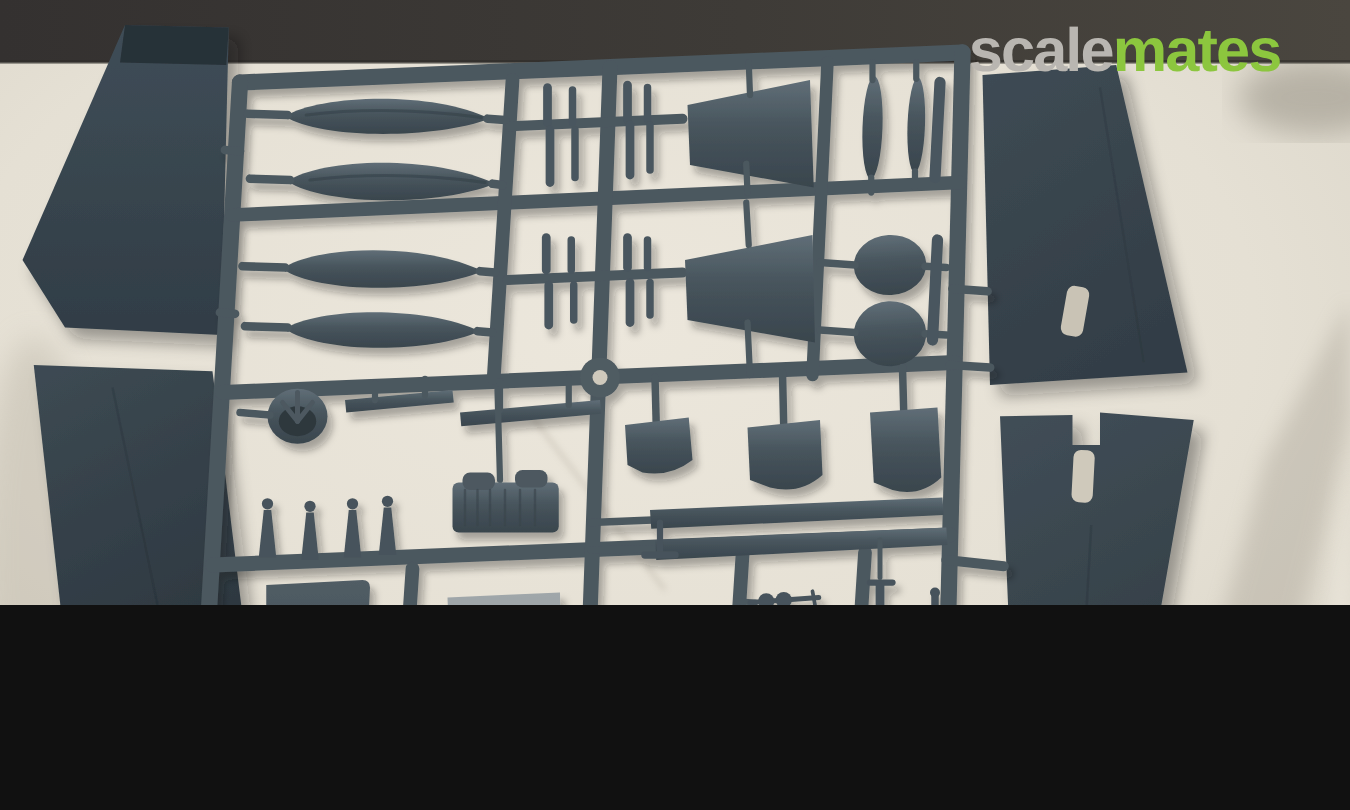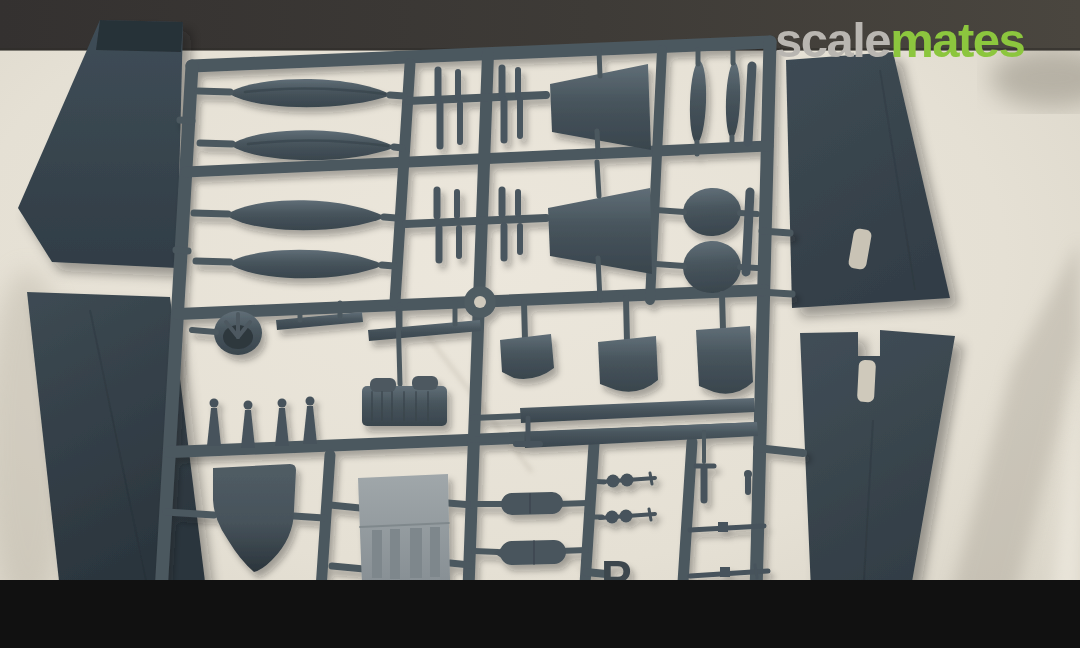--- a/index.html
+++ b/index.html
@@ -1,17 +1,17 @@
 <!DOCTYPE html>
 <html><head>
 <meta charset="utf-8">
 <style>
   html,body{margin:0;padding:0;background:#111;}
   .stage{
-    position:relative;width:1080px;height:580px;overflow:hidden;
+    position:relative;width:1080px;height:484px;overflow:hidden;
     font-family:"Liberation Sans", sans-serif;
   }
   svg{display:block;}
   .wm{font-family:"Liberation Sans", sans-serif;font-weight:bold;letter-spacing:-1.5px;}
 </style>
 </head>
 <body>
 
 <div class="stage">
 <svg width="1080" height="648" viewBox="0 0 1080 648">

